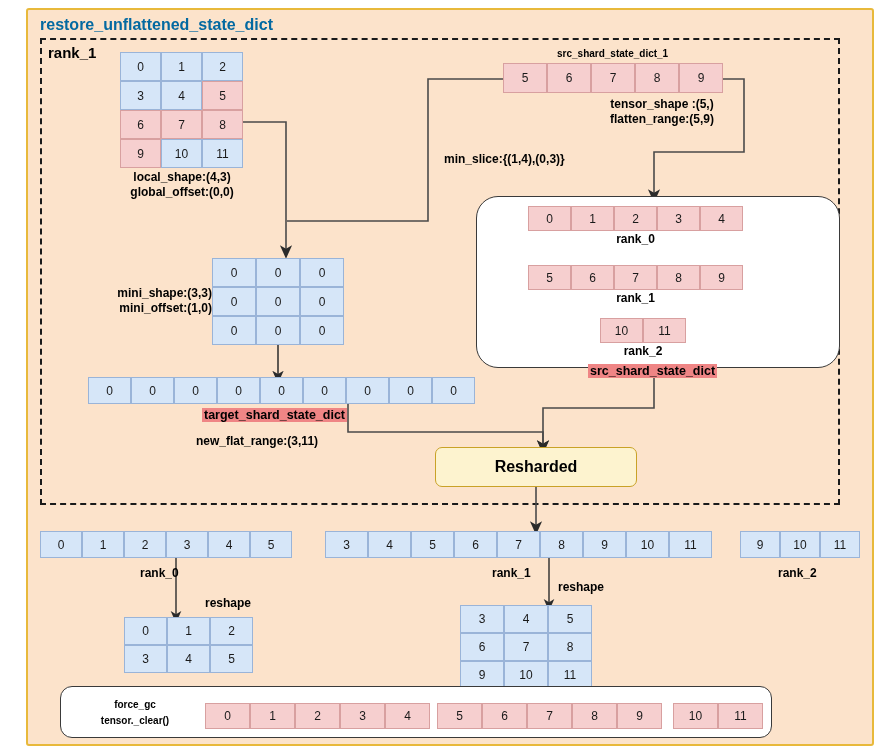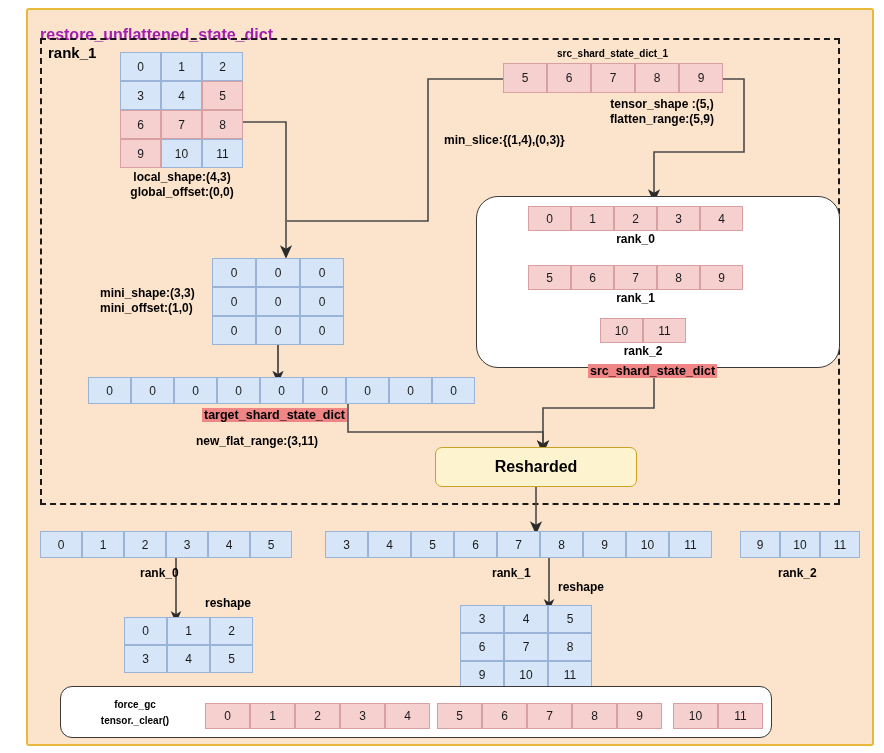--- a/index.html
+++ b/index.html
@@ -4,21 +4,21 @@
 <style>
   html,body{margin:0;padding:0;background:#ffffff;}
   body{font-family:"Liberation Sans", sans-serif;}
   #stage{position:relative;width:884px;height:753px;overflow:hidden;background:#ffffff;}
 
   .outer-frame{
     position:absolute;left:26px;top:8px;width:848px;height:738px;
     background:#fce3cb;border:2px solid #e8b93b;border-radius:3px;box-sizing:border-box;
   }
   .title{
-    position:absolute;left:40px;top:26px;font-size:16px;font-weight:bold;color:#a21caf;
+    position:absolute;left:40px;top:16px;font-size:16px;font-weight:bold;color:#0369a1;
     letter-spacing:0px;
   }
   .dashed-region{
     position:absolute;left:40px;top:38px;width:800px;height:467px;
     border:2.5px dashed #1a1a1a;box-sizing:border-box;
   }
   .rank1-tag{position:absolute;left:48px;top:44px;font-size:15px;font-weight:bold;color:#000;}
 
   
   .grid{position:absolute;display:flex;flex-direction:column;}
@@ -125,40 +125,40 @@
   <div class="row-arr" style="left: 503px; top: 63px; display: flex;" id="src1-arr">
       <div class="cell pink" style="width: 44px; height: 30px;">5</div>
       <div class="cell pink" style="width: 44px; height: 30px;">6</div>
       <div class="cell pink" style="width: 44px; height: 30px;">7</div>
       <div class="cell pink" style="width: 44px; height: 30px;">8</div>
       <div class="cell pink" style="width: 44px; height: 30px;">9</div>
     </div>
   <div class="lbl c" style="left:528px;top:97px;width:268px;">tensor_shape :(5,)
 flatten_range:(5,9)</div>
 
-  <div class="lbl" style="left:444px;top:133px;">min_slice:{(1,4),(0,3)}</div>
+  <div class="lbl" style="left:444px;top:152px;">min_slice:{(1,4),(0,3)}</div>
 
   <div class="grid" style="left:212px;top:258px;" id="mini-grid">
       <div class="grow">
         <div class="cell" style="width: 44px; height: 29px;">0</div>
         <div class="cell" style="width: 44px; height: 29px;">0</div>
         <div class="cell" style="width: 44px; height: 29px;">0</div>
       </div>
       <div class="grow">
         <div class="cell" style="width: 44px; height: 29px;">0</div>
         <div class="cell" style="width: 44px; height: 29px;">0</div>
         <div class="cell" style="width: 44px; height: 29px;">0</div>
       </div>
       <div class="grow">
         <div class="cell" style="width: 44px; height: 29px;">0</div>
         <div class="cell" style="width: 44px; height: 29px;">0</div>
         <div class="cell" style="width: 44px; height: 29px;">0</div>
       </div>
     </div>
-  <div class="lbl" style="left:100px;top:286px;width:112px;">mini_shape:(3,3)
+  <div class="lbl" style="left:100px;top:286px;width:112px;text-align:right;">mini_shape:(3,3)
 mini_offset:(1,0)</div>
 
   <div class="row-arr" style="left: 88px; top: 377px; display: flex;" id="target-arr">
       <div class="cell" style="width: 43px; height: 27px;">0</div>
       <div class="cell" style="width: 43px; height: 27px;">0</div>
       <div class="cell" style="width: 43px; height: 27px;">0</div>
       <div class="cell" style="width: 43px; height: 27px;">0</div>
       <div class="cell" style="width: 43px; height: 27px;">0</div>
       <div class="cell" style="width: 43px; height: 27px;">0</div>
       <div class="cell" style="width: 43px; height: 27px;">0</div>

